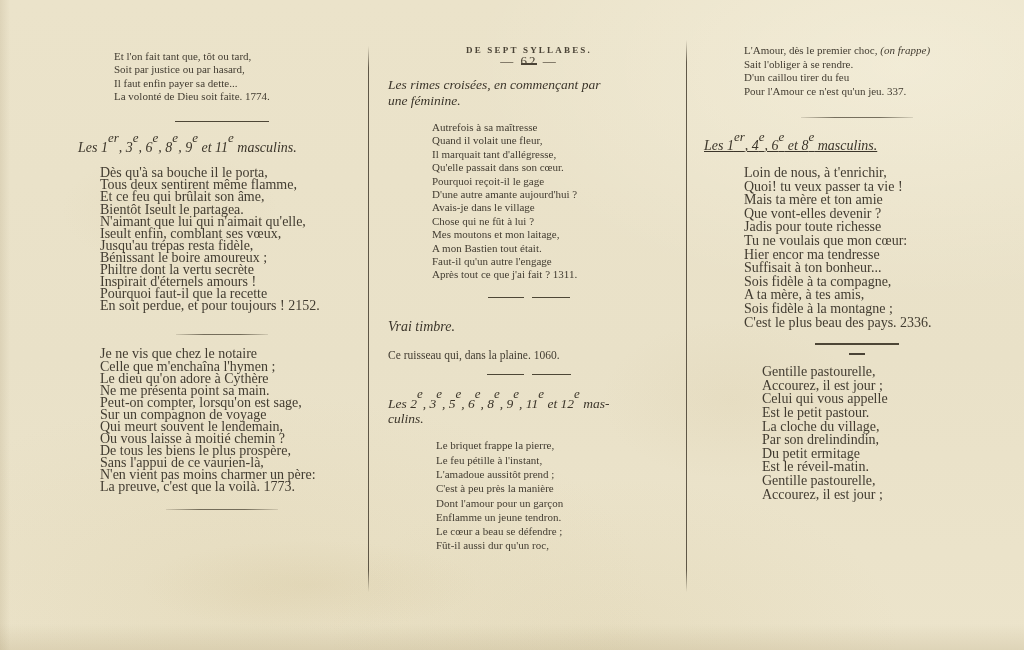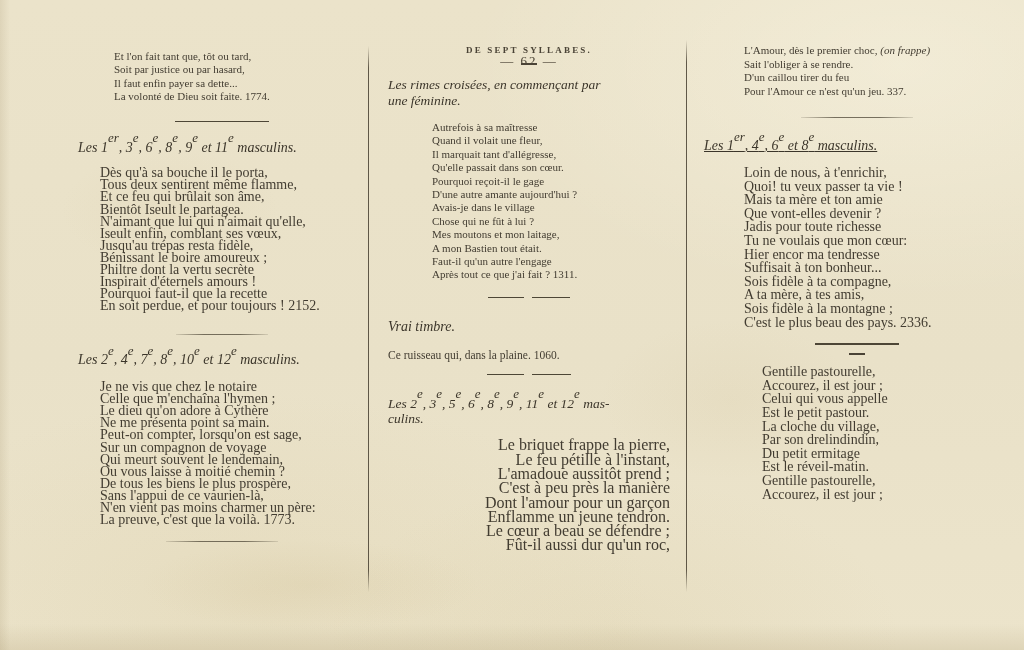--- a/index.html
+++ b/index.html
@@ -74,36 +74,35 @@
 
   <div class="divider divider-1"></div>
   <div class="divider divider-2"></div>
 
   <div class="col col-left">
     <div class="poem lh134" style="margin-left:36px;font-size:11px;">Et l'on fait tant que, tôt ou tard,<br>Soit par justice ou par hasard,<br>Il faut enfin payer sa dette...<br>La volonté de Dieu soit faite.  1774.</div>
     <div class="rule" style="width:94px;margin-top:17px;"></div>
     <h3 class="heading" style="margin-top:12px;">Les 1<sup>er</sup>, 3<sup>e</sup>, 6<sup>e</sup>, 8<sup>e</sup>, 9<sup>e</sup> et 11<sup>e</sup> masculins.</h3>
     <div class="poem lh12" style="margin-left:22px;margin-top:12px;">Dès qu'à sa bouche il le porta,<br>Tous deux sentirent même flamme,<br>Et ce feu qui brûlait son âme,<br>Bientôt Iseult le partagea.<br>N'aimant que lui qui n'aimait qu'elle,<br>Iseult enfin, comblant ses vœux,<br>Jusqu'au trépas resta fidèle,<br>Bénissant le boire amoureux ;<br>Philtre dont la vertu secrète<br>Inspirait d'éternels amours !<br>Pourquoi faut-il que la recette<br>En soit perdue, et pour toujours !  2152.</div>
     <div class="rule faded" style="width:92px;margin-top:22px;"></div>
-    <h3 class="heading" style="margin-top:11px;">Les 2<sup>e</sup>, 4<sup>e</sup>, 7<sup>e</sup>, 8<sup>e</sup>, 10<sup>e</sup> et 12<sup>e</sup> masculins.</h3>
     <div class="poem lh12" style="margin-left:22px;margin-top:13px;">Je ne vis que chez le notaire<br>Celle que m'enchaîna l'hymen ;<br>Le dieu qu'on adore à Cythère<br>Ne me présenta point sa main.<br>Peut-on compter, lorsqu'on est sage,<br>Sur un compagnon de voyage<br>Qui meurt souvent le lendemain,<br>Ou vous laisse à moitié chemin ?<br>De tous les biens le plus prospère,<br>Sans l'appui de ce vaurien-là,<br>N'en vient pas moins charmer un père:<br>La preuve, c'est que la voilà.  1773.</div>
     <div class="rule faded" style="width:112px;margin-top:15px;"></div>
   </div>
 
   <div class="col col-mid">
     <div class="running-head" style="margin-top:3px;">DE SEPT SYLLABES.</div>
     <div class="dash"></div>
     <h3 class="heading" style="margin-top:12px;font-size:13.5px;">Les rimes croisées, en commençant par<br>une féminine.</h3>
     <div class="poem lh134" style="margin-left:44px;margin-top:12px;font-size:11px;">Autrefois à sa maîtresse<br>Quand il volait une fleur,<br>Il marquait tant d'allégresse,<br>Qu'elle passait dans son cœur.<br>Pourquoi reçoit-il le gage<br>D'une autre amante aujourd'hui ?<br>Avais-je dans le village<br>Chose qui ne fût à lui ?<br>Mes moutons et mon laitage,<br>A mon Bastien tout était.<br>Faut-il qu'un autre l'engage<br>Après tout ce que j'ai fait ?  1311.</div>
     <div class="rule broken" style="width:82px;margin-top:15px;"></div>
     <h3 class="heading" style="margin-top:21px;">Vrai timbre.</h3>
     <div class="timbre-line">Ce ruisseau qui, dans la plaine. 1060.</div>
     <div class="rule broken" style="width:84px;margin-top:13px;"></div>
     <h3 class="heading" style="margin-top:15px;font-size:13.5px;">Les 2<sup>e</sup>, 3<sup>e</sup>, 5<sup>e</sup>, 6<sup>e</sup>, 8<sup>e</sup>, 9<sup>e</sup>, 11<sup>e</sup> et 12<sup>e</sup> mas-<br>culins.</h3>
-    <div class="poem lh143" style="margin-left:48px;margin-top:11px;font-size:16px;text-align:right;">Le briquet frappe la pierre,<br>Le feu pétille à l'instant,<br>L'amadoue aussitôt prend ;<br>C'est à peu près la manière<br>Dont l'amour pour un garçon<br>Enflamme un jeune tendron.<br>Le cœur a beau se défendre ;<br>Fût-il aussi dur qu'un roc,</div>
+    <div class="poem lh143" style="margin-left:48px;margin-top:11px;font-size:11px;">Le briquet frappe la pierre,<br>Le feu pétille à l'instant,<br>L'amadoue aussitôt prend ;<br>C'est à peu près la manière<br>Dont l'amour pour un garçon<br>Enflamme un jeune tendron.<br>Le cœur a beau se défendre ;<br>Fût-il aussi dur qu'un roc,</div>
   </div>
 
   <div class="col col-right">
     <div class="poem lh136" style="margin-left:40px;font-size:11px;">L'Amour, dès le premier choc,  <em>(on frappe)</em><br>Sait l'obliger à se rendre.<br>D'un caillou tirer du feu<br>Pour l'Amour ce n'est qu'un jeu.  337.</div>
     <div class="rule faded" style="width:112px;margin-top:19px;"></div>
     <h3 class="heading" style="margin-top:14px;text-decoration:underline;">Les 1<sup>er</sup>, 4<sup>e</sup>, 6<sup>e</sup> et 8<sup>e</sup> masculins.</h3>
     <div class="poem lh136" style="margin-left:40px;margin-top:12px;">Loin de nous, à t'enrichir,<br>Quoi! tu veux passer ta vie !<br>Mais ta mère et ton amie<br>Que vont-elles devenir ?<br>Jadis pour toute richesse<br>Tu ne voulais que mon cœur:<br>Hier encor ma tendresse<br>Suffisait à ton bonheur...<br>Sois fidèle à ta compagne,<br>A ta mère, à tes amis,<br>Sois fidèle à la montagne ;<br>C'est le plus beau des pays.  2336.</div>
     <div class="rule thick" style="width:84px;margin-top:14px;"></div>
     <div class="dash"></div>
     <div class="poem lh136" style="margin-left:58px;margin-top:10px;">Gentille pastourelle,<br>Accourez, il est jour ;<br>Celui qui vous appelle<br>Est le petit pastour.<br>La cloche du village,<br>Par son drelindindin,<br>Du petit ermitage<br>Est le réveil-matin.<br>Gentille pastourelle,<br>Accourez, il est jour ;</div>

